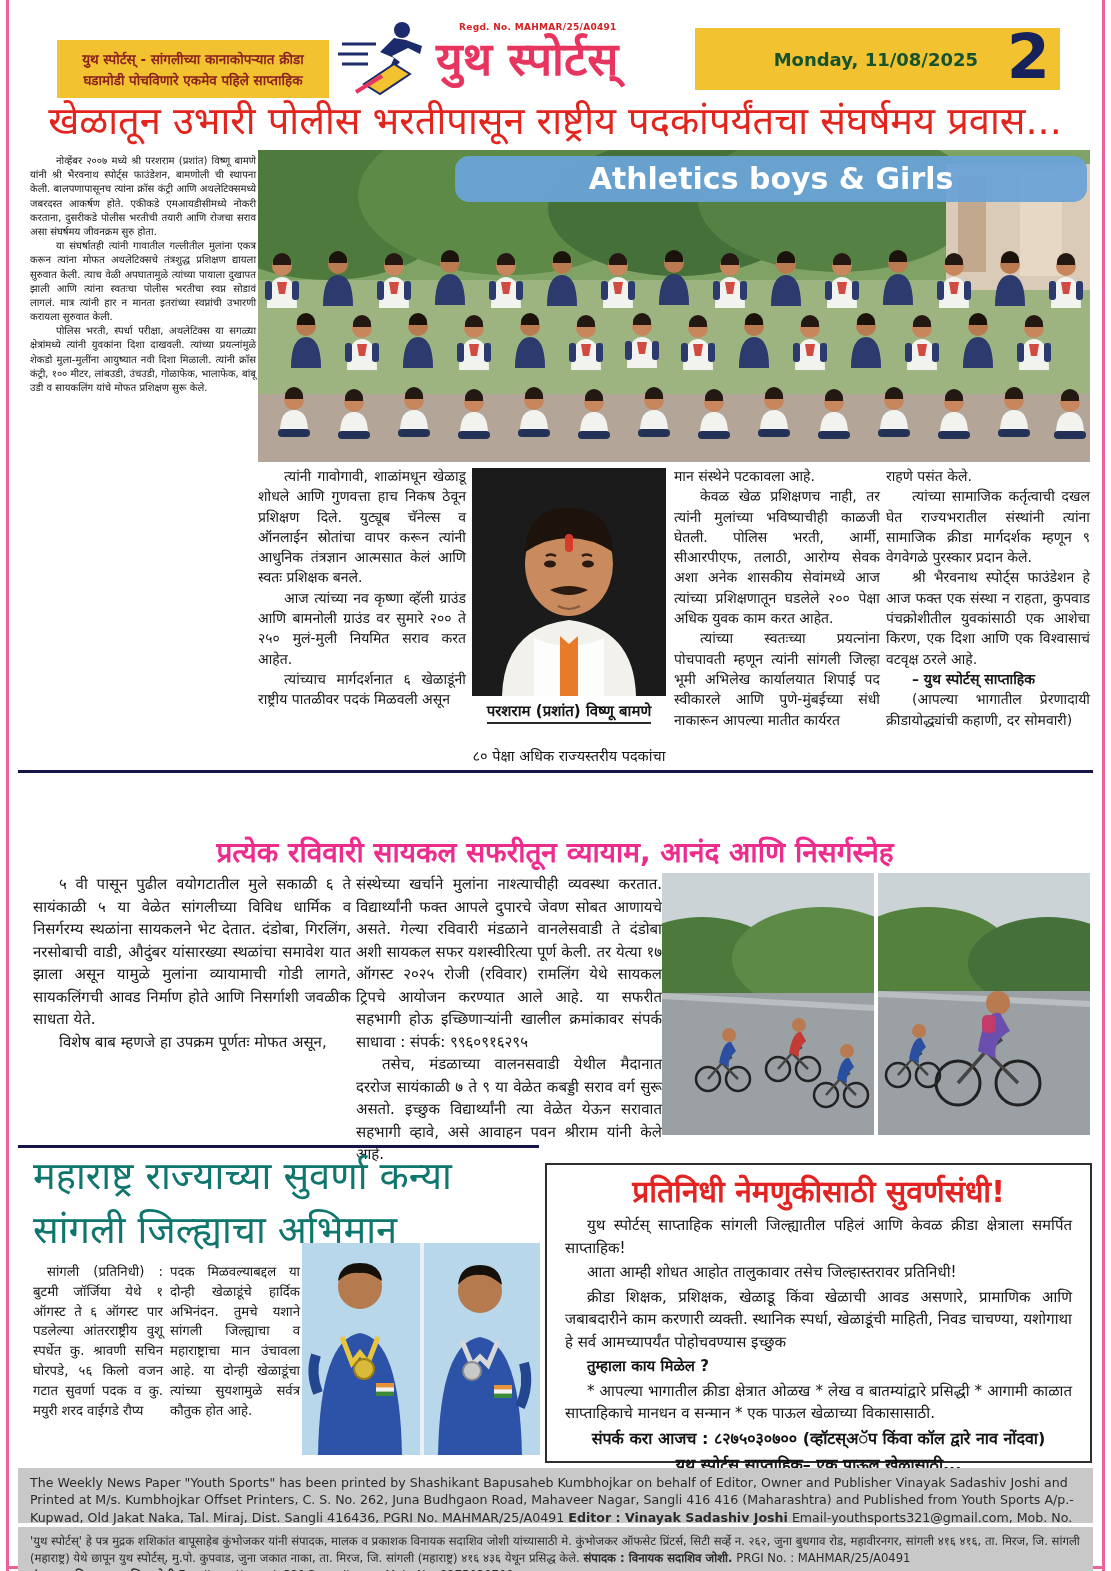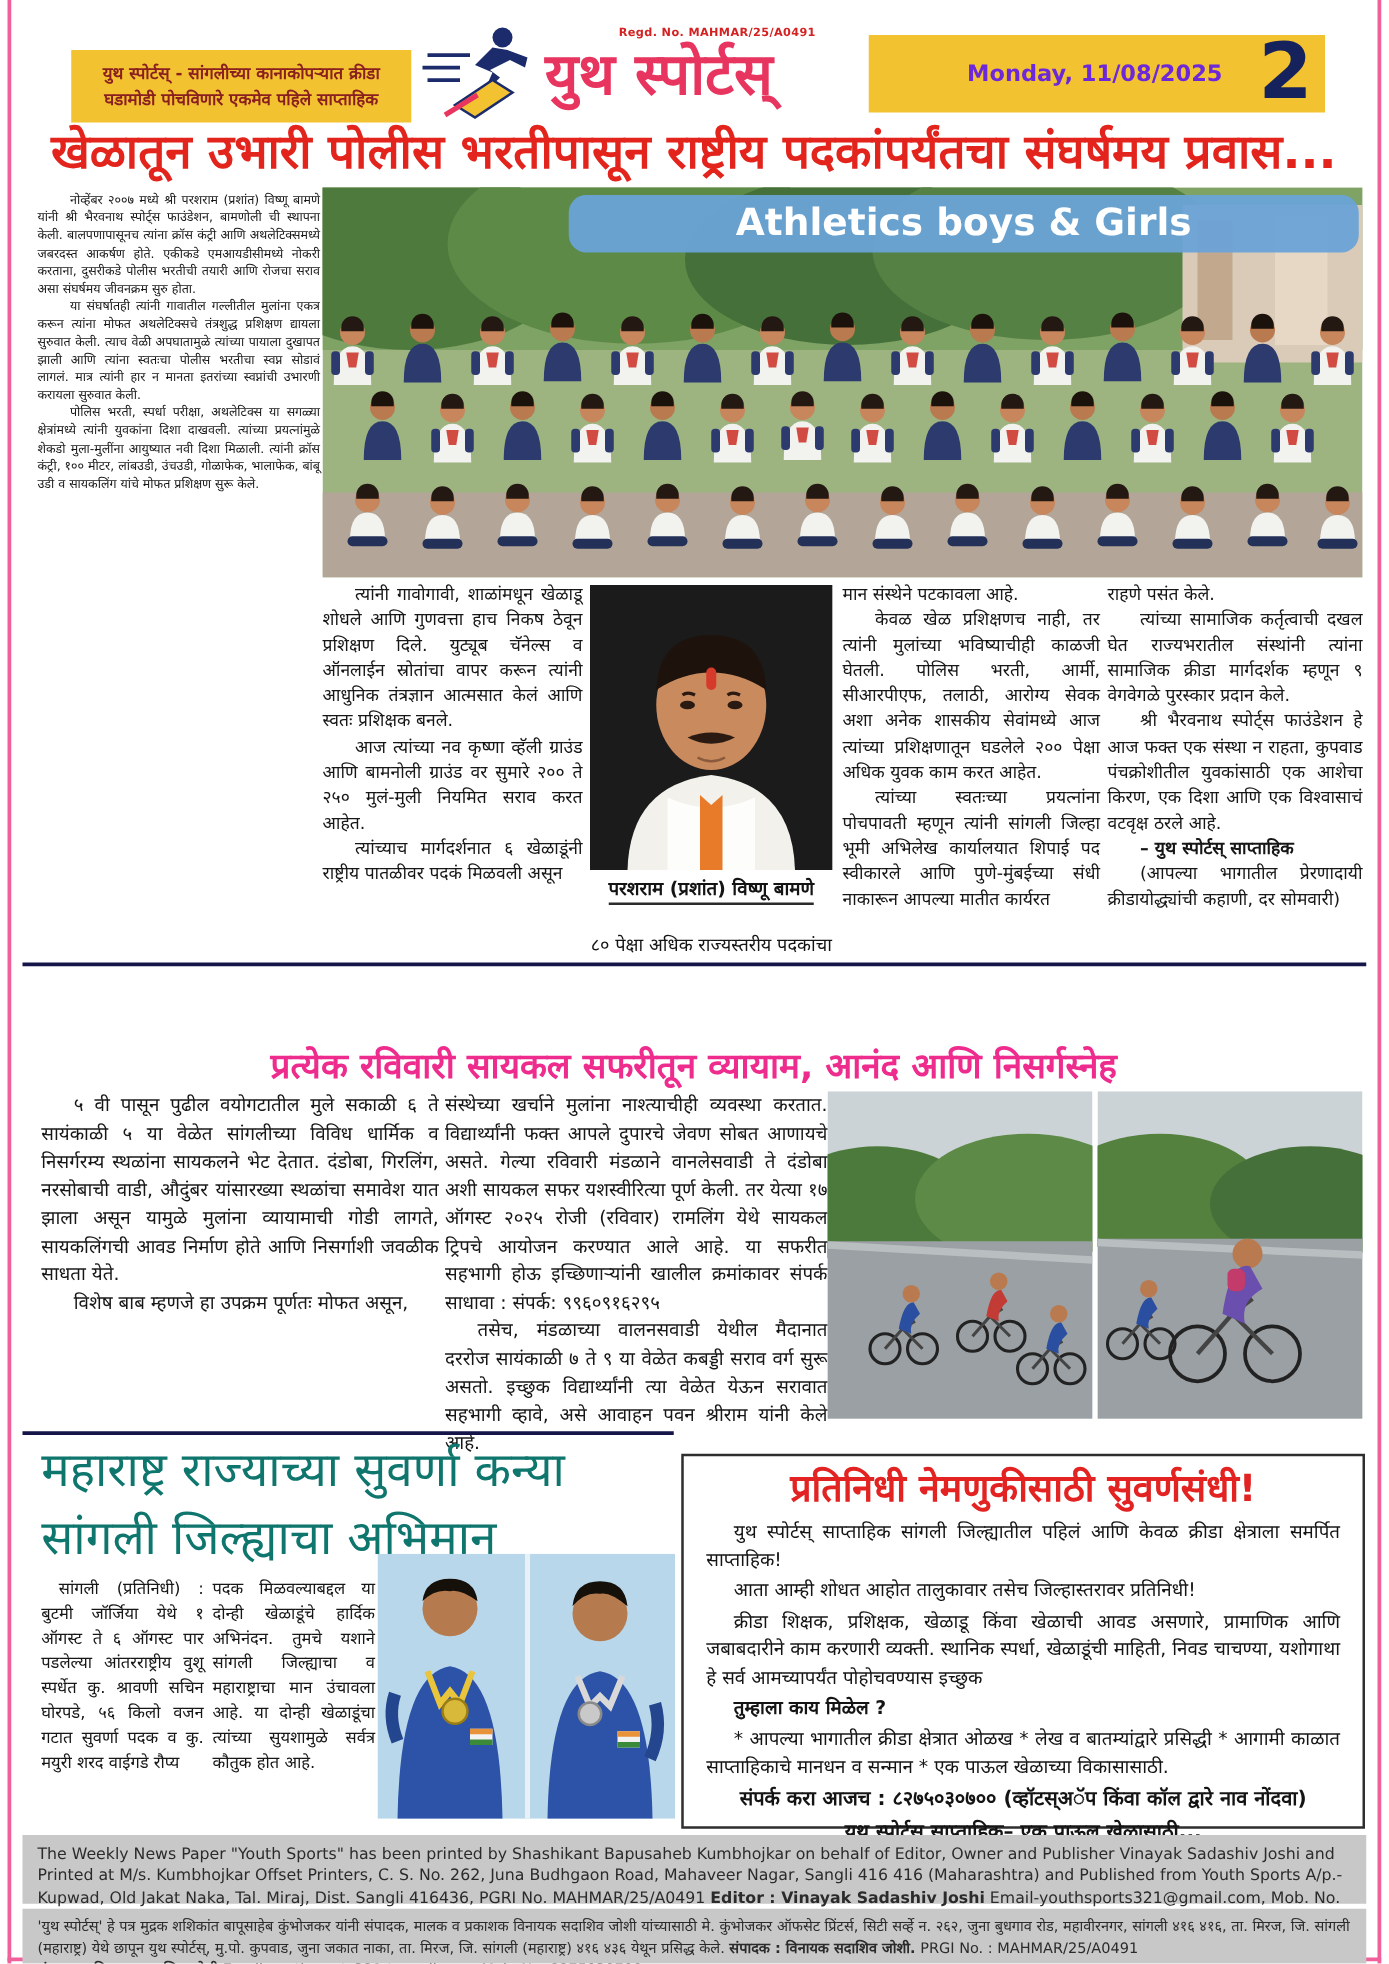--- a/index.html
+++ b/index.html
@@ -6,24 +6,24 @@
   html,body { background:#ffffff; }
   body { font-family:"DejaVu Sans", sans-serif; color:#141414; }
   .page { position:relative; width:1111px; height:1571px; background:#fff; overflow:hidden; }
   .abs { position:absolute; }
   .frame { background:#f0619c; }
   .ybox { background:#f2c231; }
 
   .tagline { color:#8a1f1f; font-weight:bold; font-size:13.5px; text-align:center; line-height:1.55; padding-top:9px; }
   .regd { color:#d42222; font-weight:bold; font-size:9px; letter-spacing:.3px; }
   .masttitle { color:#e8355f; font-weight:800; font-size:46px; line-height:1; }
-  .datebox { color:#6d28d9; font-weight:bold; font-size:18px; }
+  .datebox { color:#14532d; font-weight:bold; font-size:18px; }
   .pageno { color:#16225c; font-weight:800; font-size:62px; line-height:1; }
 
-  .h1-red { color:#e3241d; font-weight:700; font-size:38px; text-align:center; line-height:1.15; }
+  .h1-red { color:#e3241d; font-weight:400; font-size:38px; text-align:center; line-height:1.15; }
   .h1-navy { color:#2e2e8f; font-weight:800; font-size:41px; text-align:center; line-height:1.05; }
   .h2-pink { color:#ee2c8e; font-weight:800; font-size:28px; text-align:center; line-height:1.05; }
   .h1-magenta { color:#0f766e; font-weight:400; font-size:38px; line-height:1.1; }
   .h1-boxred { color:#e32222; font-weight:800; font-size:30px; text-align:center; line-height:1.1; }
 
   .bodycol p { text-align:justify; text-indent:26px; color:#161616; }
   .c1 p { font-size:10px; line-height:1.42; }
   .c2 p { font-size:14px; line-height:1.45; }
   .cwide p { font-size:15px; line-height:1.5; }
   .cnarrow p { font-size:13.2px; line-height:1.5; text-indent:14px; }
@@ -68,21 +68,21 @@
   <div class="abs" style="left:336px;top:18px;width:100px;height:82px;">
     <svg width="100" height="82" viewBox="0 0 100 82">
       <path d="M6 26 h34 M2 36 h30 M6 46 h26" stroke="#1c2b6b" stroke-width="3" fill="none"></path>
       <circle cx="66" cy="12" r="8" fill="#1c2b6b"></circle>
       <path d="M58 20 L44 34 L58 40 L50 58 L64 44 L56 38 L72 30 L84 36 L86 28 L70 22 Z" fill="#1c2b6b"></path>
       <path d="M28 66 L58 46 L74 56 L44 76 Z" fill="#f2c231" stroke="#1c2b6b" stroke-width="2"></path>
       <path d="M20 74 L46 58" stroke="#e8355f" stroke-width="4"></path>
     </svg>
   </div>
 
-  <div class="abs regd" style="left:452px;top:22px;padding-left:43px;">Regd. No. MAHMAR/25/A0491</div>
+  <div class="abs regd" style="left:416px;top:22px;padding-left:43px;">Regd. No. MAHMAR/25/A0491</div>
   <div class="abs masttitle" style="left:436px;top:36px;width:280px;">युथ स्पोर्टस्</div>
 
   <div class="abs ybox" style="left:695px;top:28px;width:365px;height:62px;">
     <div class="abs datebox" style="right:82px;top:21px;">Monday, 11/08/2025</div>
     <div class="abs pageno" style="right:10px;top:-2px;">2</div>
   </div>
 
   <div class="abs h1-red" style="left:30px;top:100px;width:1050px;">खेळातून उभारी पोलीस भरतीपासून राष्ट्रीय पदकांपर्यंतचा संघर्षमय प्रवास...</div>
 
   <div class="abs bodycol c1" style="left:30px;top:154px;width:226px;">

